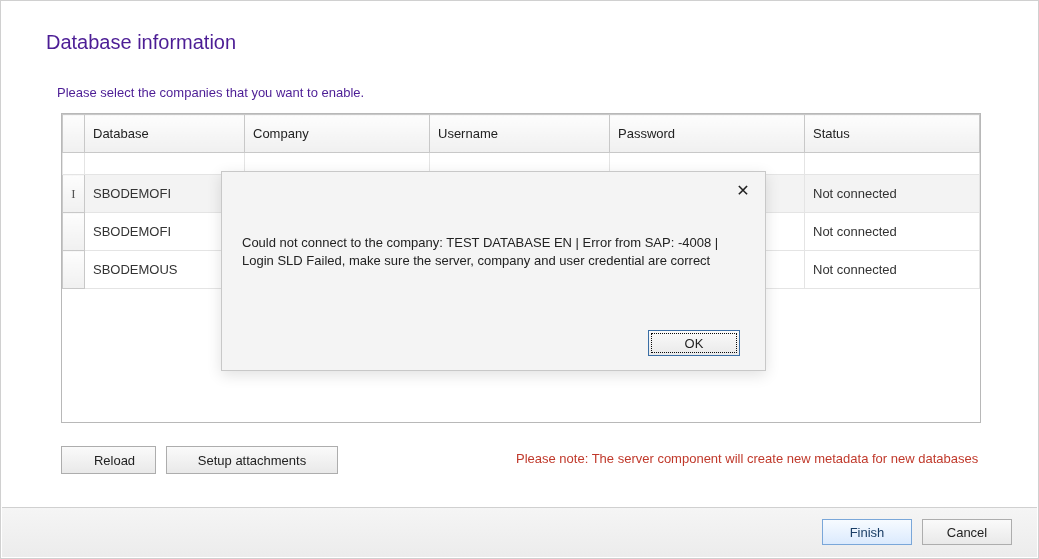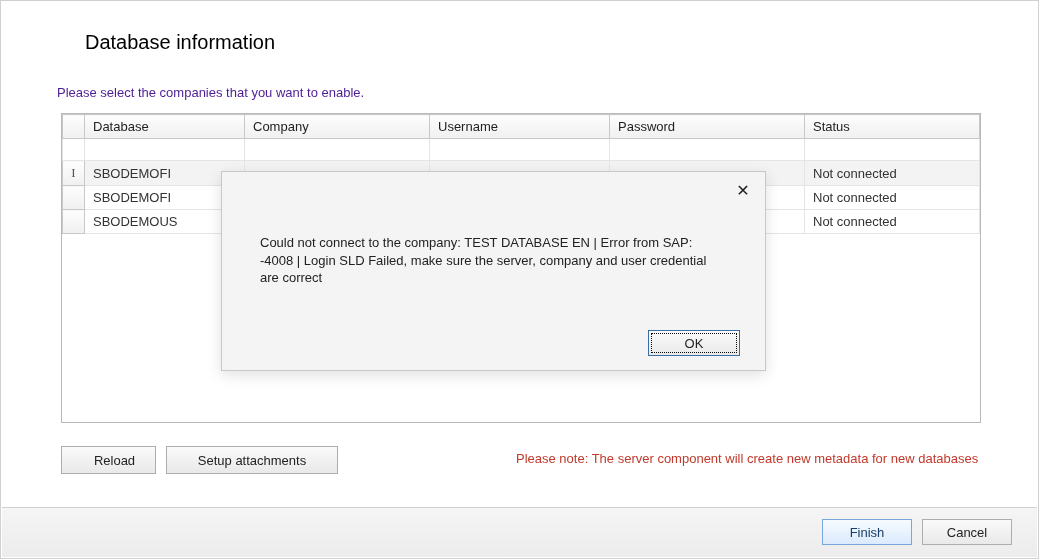--- a/index.html
+++ b/index.html
@@ -17,22 +17,21 @@
     width: 1039px; height: 559px;
     border: 1px solid #d0d0d0;
     background: #ffffff;
   }
 
   .heading {
     position: absolute;
     left: 45px; top: 30px;
     font-size: 20px;
     font-weight: 400;
-    color: #000000;
-    margin-left: 39px;
+    color: #4c1d95;
   }
 
   .instruction {
     position: absolute;
     left: 56px; top: 84px;
     font-size: 13px;
     color: #4c1d95;
   }
 
   .grid-wrap {
@@ -46,21 +45,21 @@
   table.grid {
     border-collapse: collapse;
     width: 100%;
     table-layout: fixed;
   }
   .grid th, .grid td {
     border: 1px solid #e4e4e4;
     padding: 4px 8px;
     text-align: left;
     font-weight: 400;
-    height: 24px;
+    height: 38px;
     overflow: hidden;
     white-space: nowrap;
   }
   .grid thead th {
     background: linear-gradient(#fdfdfd, #f0f0f0);
     border: 1px solid #c8c8c8;
     color: #222;
     font-size: 13px;
   }
   .grid .handle-col { width: 22px; padding: 0; text-align: center; background: linear-gradient(#fdfdfd,#f0f0f0); border:1px solid #c8c8c8;}
@@ -136,21 +135,20 @@
     text-align: center;
     cursor: pointer;
     color: #222;
   }
   .dialog .msg {
     position: absolute;
     left: 20px; top: 62px; right: 40px;
     font-size: 13px;
     color: #222;
     line-height: 1.35;
-    margin-left: 18px;
   }
   .dialog .ok {
     position: absolute;
     right: 25px; bottom: 14px;
     width: 92px; height: 26px;
     border: 1px solid #3a6ea5;
     outline: 1px dotted #0a0a0a;
     outline-offset: -4px;
     background: linear-gradient(#fafafa,#e9e9e9);
   }

